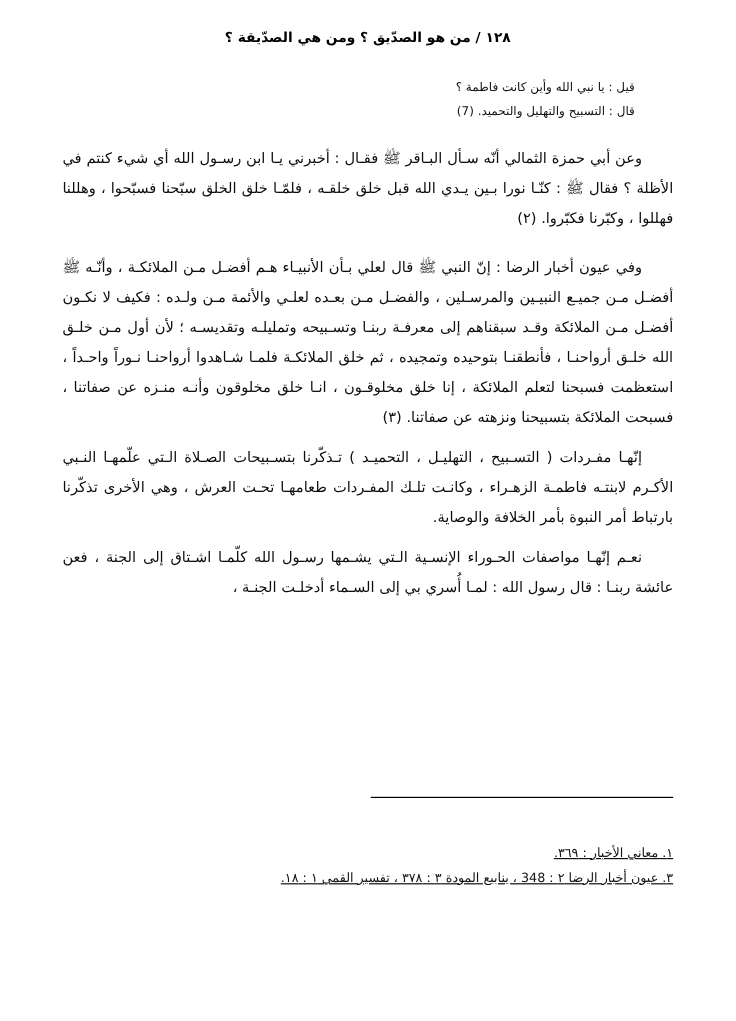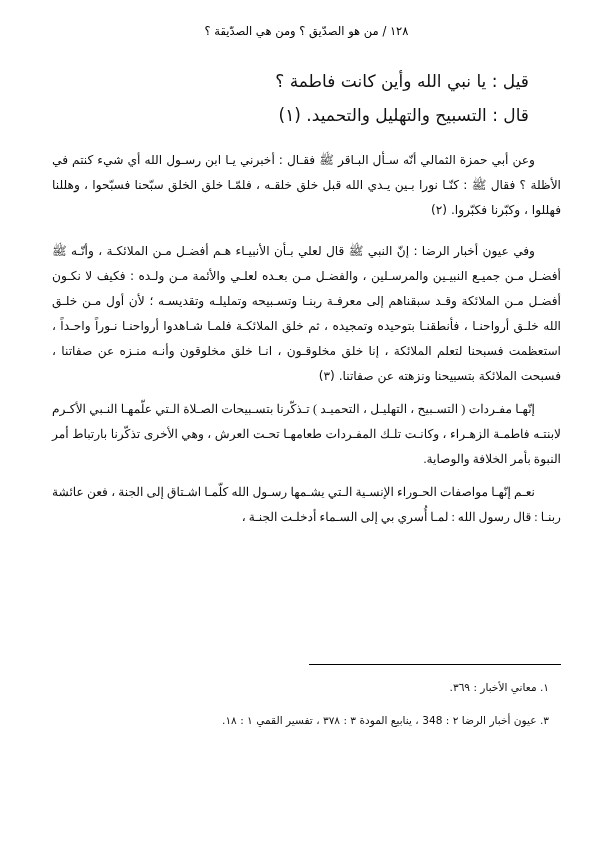--- a/index.html
+++ b/index.html
@@ -17,21 +17,21 @@
   .page {
     position: relative;
     width: 613px;
     height: 851px;
     box-sizing: border-box;
     padding: 24px 52px 0 52px;
   }
   .header {
     text-align: center;
     font-size: 11.5px;
-    font-weight: normal;
+    font-weight: bold;
     letter-spacing: 0.2px;
     color: #000;
     margin: 0 0 26px 0;
     direction: rtl;
   }
   .body-text {
     direction: rtl;
     text-align: justify;
     text-align-last: right;
     font-size: 12.2px;
@@ -39,32 +39,31 @@
     color: #0d0d0d;
   }
   .para {
     margin: 16px 0 2px 0;
     text-indent: 26px;
   }
   .dialog-block {
     margin: 0 0 10px 0;
     direction: rtl;
     text-align: right;
-    font-size: 17px;
+    font-size: 10px;
     line-height: 2.0;
     padding-right: 10px;
   }
   .dialog-line {
     margin: 0;
     text-indent: 0;
     padding-right: 22px;
   }
   .gap-top {
     margin-top: 8px;
-    font-family: Liberation Serif, serif;
   }
   .footnote-rule {
     position: absolute;
     right: 52px;
     bottom: 186px;
     width: 252px;
     height: 1px;
     background: #000;
   }
   .footnotes {
@@ -72,34 +71,35 @@
     right: 52px;
     left: 52px;
     bottom: 108px;
     direction: rtl;
     text-align: right;
     font-size: 10.6px;
     line-height: 2.0;
     color: #111;
   }
   .footnote {
-    margin: 12px;
+    margin: 0;
     white-space: nowrap;
+    text-decoration: underline;
   }
 </style>
 </head>
 <body>
 
 <div class="page">
 
   <div class="header">١٢٨ / من هو الصدّيق ؟ ومن هي الصدّيقة ؟</div>
 
   <div class="dialog-block">
     <p class="dialog-line">قيل : يا نبي الله وأين كانت فاطمة ؟</p>
-    <p class="dialog-line">قال : التسبيح والتهليل والتحميد. (١)</p>
+    <p class="dialog-line">قال : التسبيح والتهليل والتحميد. (7)</p>
   </div>
 
   <div class="body-text">
     <p class="para">وعن أبي حمزة الثمالي أنّه سـأل البـاقر ﷺ فقـال : أخبرني يـا ابن رسـول الله أي شيء كنتم في الأظلة ؟ فقال ﷺ : كنّـا نورا بـين يـدي الله قبل خلق خلقـه ، فلمّـا خلق الخلق سبّحنا فسبّحوا ، وهللنا فهللوا ، وكبّرنا فكبّروا. (٢)</p>
     <p class="para">وفي عيون أخبار الرضا : إنّ النبي ﷺ قال لعلي بـأن الأنبيـاء هـم أفضـل مـن الملائكـة ، وأنّـه ﷺ أفضـل مـن جميـع النبيـين والمرسـلين ، والفضـل مـن بعـده لعلـي والأئمة مـن ولـده : فكيف لا نكـون أفضـل مـن الملائكة وقـد سبقناهم إلى معرفـة ربنـا وتسـبيحه وتمليلـه وتقديسـه ؛ لأن أول مـن خلـق الله خلـق أرواحنـا ، فأنطقنـا بتوحيده وتمجيده ، ثم خلق الملائكـة فلمـا شـاهدوا أرواحنـا نـوراً واحـداً ، استعظمت فسبحنا لتعلم الملائكة ، إنا خلق مخلوقـون ، انـا خلق مخلوقون وأنـه منـزه عن صفاتنا ، فسبحت الملائكة بتسبيحنا ونزهته عن صفاتنا. (٣)</p>
     <p class="para gap-top">إنّهـا مفـردات ( التسـبيح ، التهليـل ، التحميـد ) تـذكّرنا بتسـبيحات الصـلاة الـتي علّمهـا النـبي الأكـرم لابنتـه فاطمـة الزهـراء ، وكانـت تلـك المفـردات طعامهـا تحـت العرش ، وهي الأخرى تذكّرنا بارتباط أمر النبوة بأمر الخلافة والوصاية.</p>
     <p class="para gap-top">نعـم إنّهـا مواصفات الحـوراء الإنسـية الـتي يشـمها رسـول الله كلّمـا اشـتاق إلى الجنة ، فعن عائشة ربنـا : قال رسول الله : لمـا أُسري بي إلى السـماء أدخلـت الجنـة ،</p>
   </div>
 
   <div class="footnote-rule"></div>

